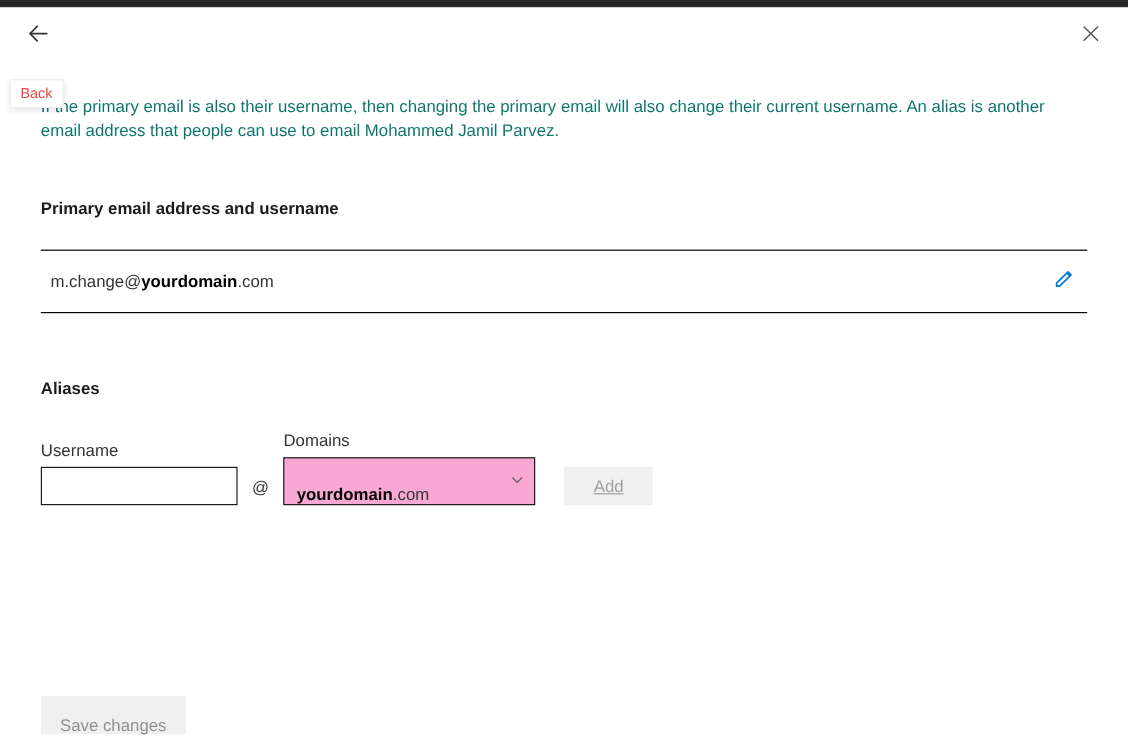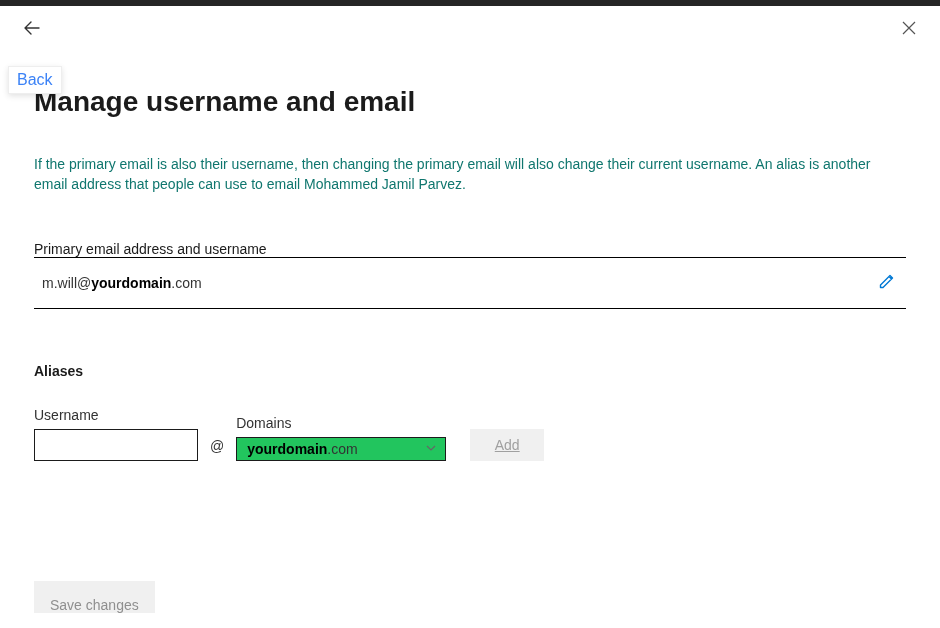--- a/index.html
+++ b/index.html
@@ -43,45 +43,45 @@
       justify-content: center;
     }
     .back-tooltip {
       position: absolute;
       top: 66px;
       left: 8px;
       background: #fff;
       border: 1px solid #eee;
       box-shadow: 0 2px 6px rgba(0,0,0,0.12);
       padding: 4px 8px;
-      font-size: 16px;
-      color: #3b82f6;
+      font-size: 12px;
+      color: #ef4444;
       z-index: 10;
     }
     .content {
       padding: 40px 34px 0 34px;
     }
     .page-title {
       font-size: 28px;
       font-weight: 700;
       color: #1b1b1b;
       margin-bottom: 36px;
       margin-top: 8px;
     }
     .description {
       font-size: 14px;
       color: #0f766e;
       line-height: 1.45;
       margin-bottom: 46px;
     }
     .section-label {
       font-size: 14px;
-      font-weight: 400;
+      font-weight: 700;
       color: #1b1b1b;
-      margin-bottom: 0;
+      margin-bottom: 27px;
     }
     .primary-email-row {
       border-top: 1px solid #000;
       border-bottom: 1px solid #000;
       display: flex;
       justify-content: space-between;
       align-items: center;
       padding: 14px 10px 14px 8px;
       margin-bottom: 54px;
     }
@@ -134,30 +134,30 @@
       font-size: 14px;
       outline: none;
     }
     .at-symbol {
       font-size: 14px;
       color: #333;
       padding-bottom: 7px;
     }
     .domain-select {
       width: 210px;
-      height: 24px;
+      height: 40px;
       border: 1px solid #1b1b1b;
       padding: 0 28px 0 10px;
       font-size: 14px;
       display: flex;
-      align-items: center;
+      align-items: flex-end;
       justify-content: space-between;
       cursor: pointer;
       position: relative;
-      background: #22c55e;
+      background: #f9a8d4;
     }
     .domain-select .selected-domain {
       font-weight: 700;
       color: #000;
     }
     .domain-select .selected-tld {
       color: #333;
       font-weight: 400;
     }
     .chevron-down {
@@ -206,29 +206,28 @@
   <div class="close-x">
     <svg width="14" height="14" viewBox="0 0 14 14">
       <path d="M1 1 L13 13 M13 1 L1 13" stroke="#555" stroke-width="1.2" fill="none"></path>
     </svg>
   </div>
 </div>
 
 <div class="back-tooltip">Back</div>
 
 <div class="content">
-  <h1 class="page-title">Manage username and email</h1>
 
   <p class="description">If the primary email is also their username, then changing the primary email will also change their current username. An alias is another email address that people can use to email Mohammed Jamil Parvez.</p>
 
   <div class="section-label">Primary email address and username</div>
 
   <div class="primary-email-row">
     <span class="primary-email-text">
-      <span class="local">m.will</span><span class="at">@</span><span class="domain">yourdomain</span><span class="tld">.com</span>
+      <span class="local">m.change</span><span class="at">@</span><span class="domain">yourdomain</span><span class="tld">.com</span>
     </span>
     <span class="edit-icon-wrap">
       <svg width="18" height="18" viewBox="0 0 18 18">
         <path d="M2.5 13 L2.5 15.5 L5 15.5 L14.5 6 L12 3.5 Z M11 4.5 L13.5 7" stroke="#0078d4" stroke-width="1.4" fill="none" stroke-linejoin="round"></path>
       </svg>
     </span>
   </div>
 
   <div class="aliases-label">Aliases</div>
 

